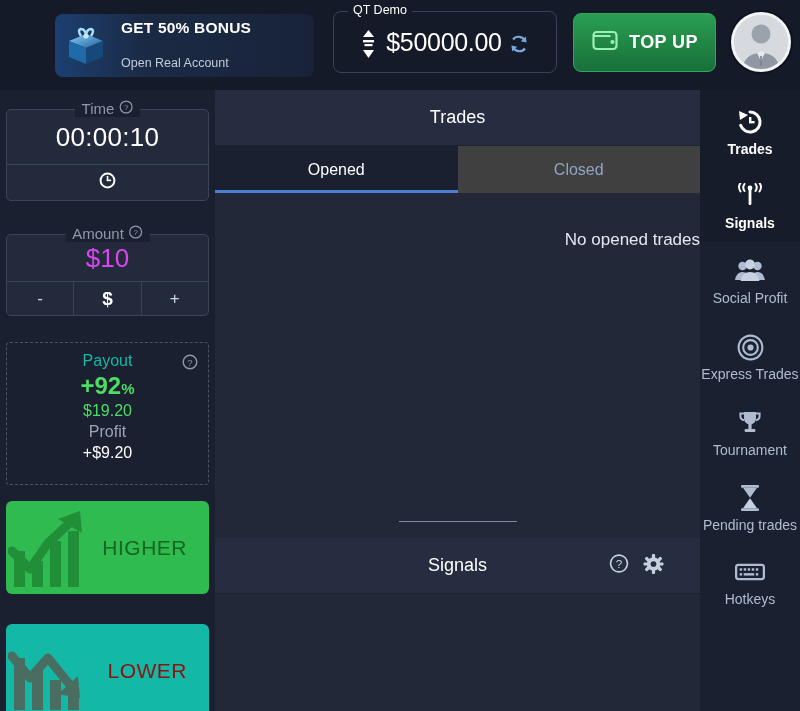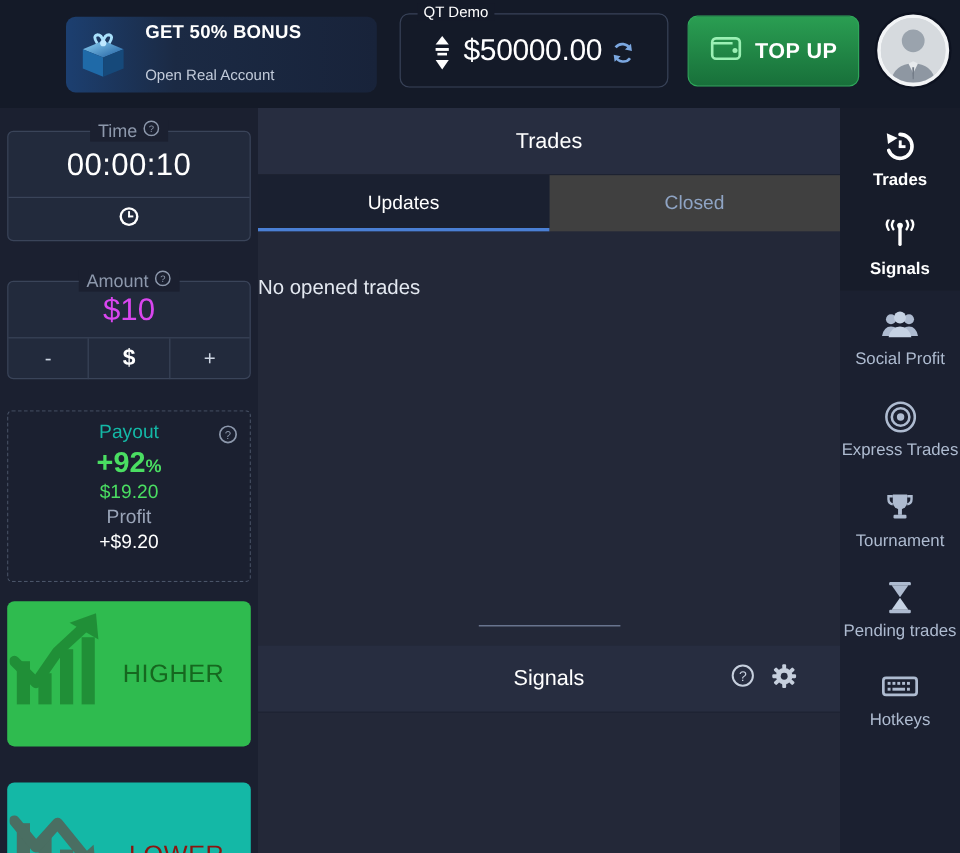--- a/index.html
+++ b/index.html
@@ -124,21 +124,21 @@
   }
   .payout-help { position: absolute; right: 10px; top: 11px; }
   .payout-title { font-size: 16px; color: #14b8a6; }
   .payout-pct { font-size: 24px; font-weight: bold; color: #4ade62; margin-top: 2px; }
   .payout-pct span.u { font-size: 15px; font-weight: bold; }
   .payout-amt { font-size: 16px; color: #4ade62; margin-top: 2px; }
   .payout-profit-label { font-size: 16px; color: #9aa4b8; margin-top: 3px; }
   .payout-profit { font-size: 16px; color: #ffffff; margin-top: 3px; }
 
   .trade-btn {
-    position: relative; height: 121px; border-radius: 6px; margin-top: 16px;
+    position: relative; height: 93px; border-radius: 6px; margin-top: 16px;
     display: flex; align-items: center; justify-content: flex-end;
     padding-right: 22px; cursor: pointer; overflow: hidden;
   }
   .trade-btn.higher { background: #2fbb4f; }
   .trade-btn.lower  { background: #14b8a6; margin-top: 30px; }
   .trade-btn .bgicon { position: absolute; left: 2px; top: 4px; opacity: .45; }
   .trade-btn .lbl {
     font-size: 21px; font-weight: 500; letter-spacing: .5px; z-index: 2;
   }
   .trade-btn.higher .lbl { color: #16671f; }
@@ -165,21 +165,21 @@
     font-size: 16px; color: #8fa4c4; cursor: pointer;
     background: #404040; position: relative;
   }
   .tab.active { background: #1a2030; color: #ffffff; }
   .tab.active::after {
     content: ""; position: absolute; left: 0; right: 0; bottom: 0;
     height: 3px; background: #4a7fd4;
   }
   .trades-body {
     height: 345px; background: #232838;
-    display: flex; justify-content: flex-start; padding-top: 37px;
+    display: flex; justify-content: flex-end; padding-top: 37px;
     position: relative;
   }
   .empty-msg { font-size: 17px; color: #e3e8f0; }
   .resize-grip {
     position: absolute; left: 50%; transform: translateX(-50%); bottom: 16px;
     width: 118px; height: 1px; background: #7a88a3; cursor: ns-resize;
   }
 
   
   .right-rail {
@@ -363,21 +363,21 @@
   </div>
 
   <div class="center">
 
     <div class="panel-header">
       <div class="panel-title">Trades</div>
     </div>
 
     <div class="tabs">
       <div class="tab active">
-        <span>Updates</span>
+        <span>Opened</span>
       </div>
       <div class="tab">
         <span>Closed</span>
       </div>
     </div>
 
     <div class="trades-body">
       <div class="empty-msg">No opened trades</div>
       <div class="resize-grip"></div>
     </div>

